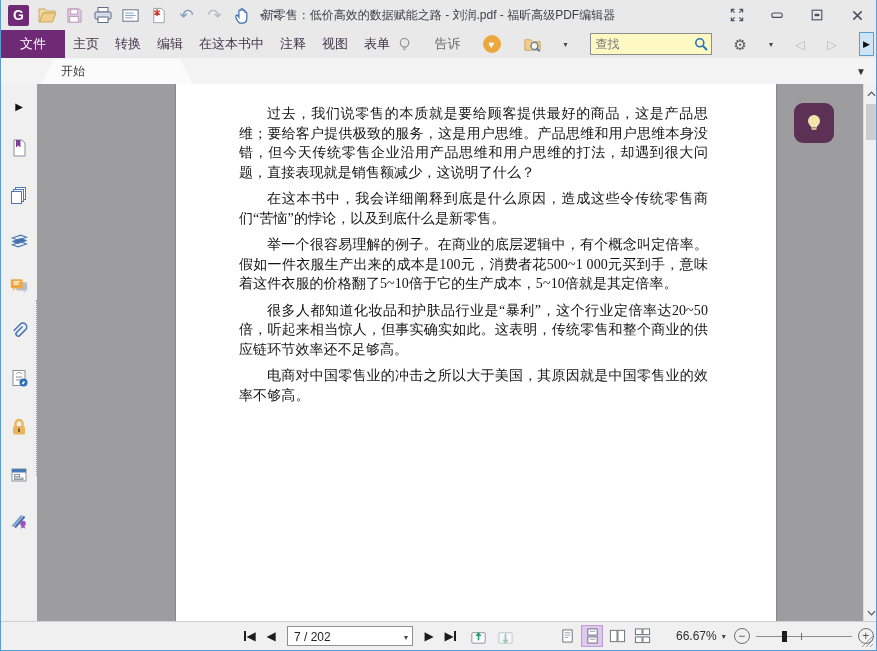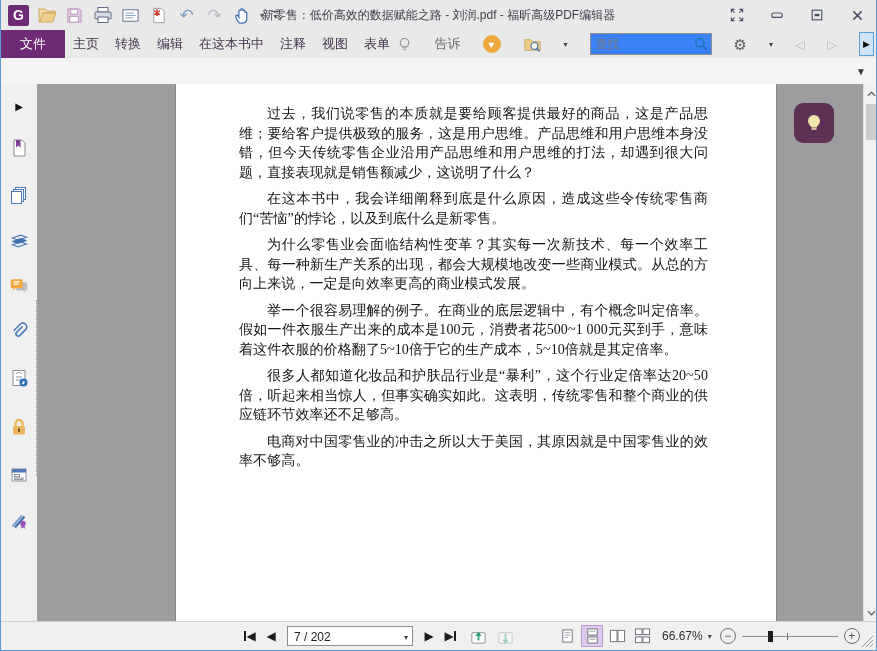--- a/index.html
+++ b/index.html
@@ -31,21 +31,21 @@
   .file-btn { background:#6e2a74; color:#fff; font-size:13px; padding:0 19px; display:flex;
               align-items:center; margin-left:0; }
   .menu-items { display:flex; align-items:center; }
   .menu-item { font-size:13px; color:#43364b; padding:0 8px; white-space:nowrap; }
   .menu-right { position:absolute; right:0; top:30px; height:28px; display:flex; align-items:center; gap:22px;
                 padding-right:2px; background:#e9e9ea; z-index:2; }
   .tellme-label { font-size:13px; color:#6e6e6e; max-width:26px; overflow:hidden; white-space:nowrap; }
   .heart-badge { width:18px; height:18px; border-radius:50%; background:#eca83f; color:#fff; font-size:10px;
                  display:flex; align-items:center; justify-content:center; }
   .search-wrap { position:relative; width:122px; height:22px; }
-  .search-wrap input { width:100%; height:100%; border:1px solid #8f8f8f; background:#3b82f6; font-size:12px;
+  .search-wrap input { width:100%; height:100%; border:1px solid #8f8f8f; background:#fef9c3; font-size:12px;
                        padding:0 22px 0 5px; color:#333; font-family:inherit; }
   .search-mag { position:absolute; right:3px; top:3px; }
   .caret-sm { font-size:8px; color:#444; }
   .nav-tri { font-size:13px; color:#bcbcbc; }
   .expand-btn { width:15px; height:24px; background:#cfe4f7; border:1px solid #5a9fd4; display:flex;
                 align-items:center; justify-content:center; font-size:9px; color:#111; }
   .gear-glyph { font-size:15px; color:#5a5a5a; line-height:1; }
 
   
   .tabbar { position:absolute; left:0; top:58px; width:100%; height:26px; background:#f3f3f4; }
@@ -85,21 +85,21 @@
   .tri { font-size:12px; line-height:1; color:#1c1c1c; }
   .bar-i { display:inline-block; width:2px; height:10px; background:#1c1c1c; }
   .pagebox { position:relative; width:126px; height:20px; border:1px solid #8f8f8f; background:#fff; margin:0 6px; }
   .pagebox input { width:100%; height:100%; border:0; font-size:12px; padding:0 16px 0 6px; color:#222;
                    font-family:Liberation Sans, sans-serif; background:transparent; }
   .pagebox .caret-sm { position:absolute; right:4px; top:6px; }
   .view-ico { margin-left:8px; }
   .layout-group { display:flex; align-items:center; gap:5px; margin-left:42px; }
   .layout-btn { width:20px; height:20px; display:flex; align-items:center; justify-content:center; }
   .layout-btn.hl { background:#dfc8ee; outline:1px solid #b99bd6; }
-  .zoom-label { font-size:12px; color:#2e2e2e; margin-left:10px; }
+  .zoom-label { font-size:12px; color:#2e2e2e; margin-left:24px; }
   .zoom-caret { margin:0 8px 0 5px; }
   .zoom-circle { width:16px; height:16px; border-radius:50%; border:1px solid #6f6f6f; color:#555;
                  display:flex; align-items:center; justify-content:center; font-size:12px; line-height:1; }
   .slider { position:relative; width:96px; height:16px; margin:0 6px; }
   .slider .track { position:absolute; left:0; right:0; top:8px; border-top:1px solid #8f8f8f; }
   .slider .tick { position:absolute; left:47%; top:5px; width:1px; height:7px; background:#6f6f6f; }
   .slider .thumb { position:absolute; left:27%; top:3px; width:5px; height:11px; background:#1c1c1c; }
   .grip { position:absolute; right:2px; bottom:2px; width:13px; height:13px; }
 
   svg { display:block; }
@@ -229,20 +229,23 @@
       </svg>
     </div>
     <span class="gear-glyph">⚙</span>
     <span class="caret-sm">▾</span>
     <span class="nav-tri">◁</span>
     <span class="nav-tri">▷</span>
     <div class="expand-btn">▶</div>
   </div>
 
   <div class="tabbar">
+    <div class="tab tab-start">
+      <span>开始</span>
+    </div>
     <span class="tab-list-caret">▼</span>
   </div>
 
   <div class="main">
 
     <div class="sidebar">
       <div class="sb-icon sb-expand">▶</div>
       <div class="sb-icon" style="top:54px">
         <svg width="20" height="20" viewBox="0 0 20 20">
           <path d="M5 2h8l3 3v13H5z" fill="#fff" stroke="#8a8f98"></path>
@@ -308,21 +311,20 @@
           <circle cx="14" cy="13.5" r="2.8" fill="#9a56b8"></circle>
           <path d="M12.6 15.8l-.9 3 2.3-1.2 2.3 1.2-.9-3z" fill="#9a56b8"></path>
         </svg>
       </div>
     </div>
 
     <div class="doc-area">
       <div class="page">
         <p class="para">过去，我们说零售的本质就是要给顾客提供最好的商品，这是产品思维；要给客户提供极致的服务，这是用户思维。产品思维和用户思维本身没错，但今天传统零售企业沿用产品思维和用户思维的打法，却遇到很大问题，直接表现就是销售额减少，这说明了什么？</p>
         <p class="para">在这本书中，我会详细阐释到底是什么原因，造成这些令传统零售商们“苦恼”的悖论，以及到底什么是新零售。</p>
-        <p class="para">为什么零售业会面临结构性变革？其实每一次新技术、每一个效率工具、每一种新生产关系的出现，都会大规模地改变一些商业模式。从总的方向上来说，一定是向效率更高的商业模式发展。</p>
         <p class="para">举一个很容易理解的例子。在商业的底层逻辑中，有个概念叫定倍率。假如一件衣服生产出来的成本是100元，消费者花500~1 000元买到手，意味着这件衣服的价格翻了5~10倍于它的生产成本，5~10倍就是其定倍率。</p>
         <p class="para">很多人都知道化妆品和护肤品行业是“暴利”，这个行业定倍率达20~50倍，听起来相当惊人，但事实确实如此。这表明，传统零售和整个商业的供应链环节效率还不足够高。</p>
         <p class="para">电商对中国零售业的冲击之所以大于美国，其原因就是中国零售业的效率不够高。</p>
       </div>
       <div class="fab">
         <svg width="22" height="22" viewBox="0 0 22 22">
           <circle cx="11" cy="9" r="6" fill="#f1e5ab"></circle>
           <rect x="8" y="14" width="6" height="1.5" fill="#f1e5ab"></rect>
           <rect x="8.5" y="16.2" width="5" height="1.5" fill="#f1e5ab"></rect>
         </svg>

